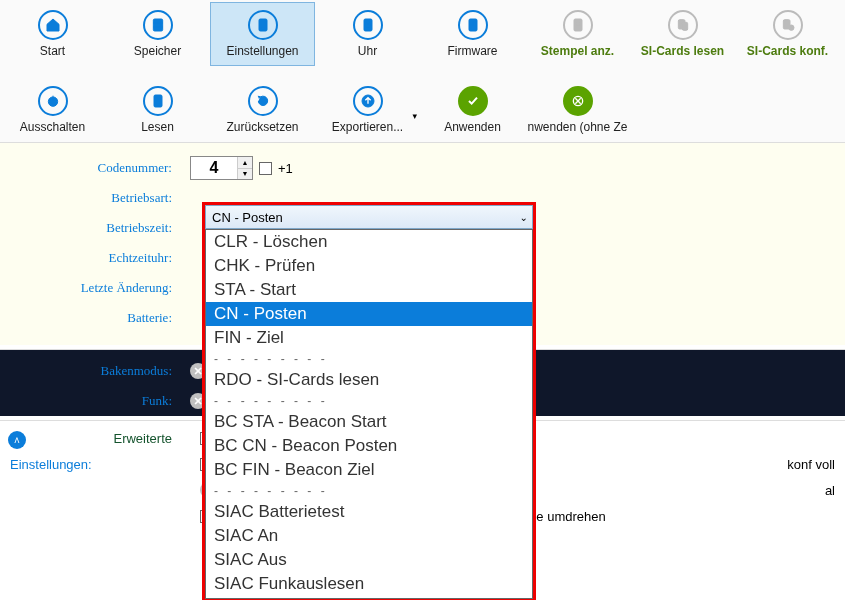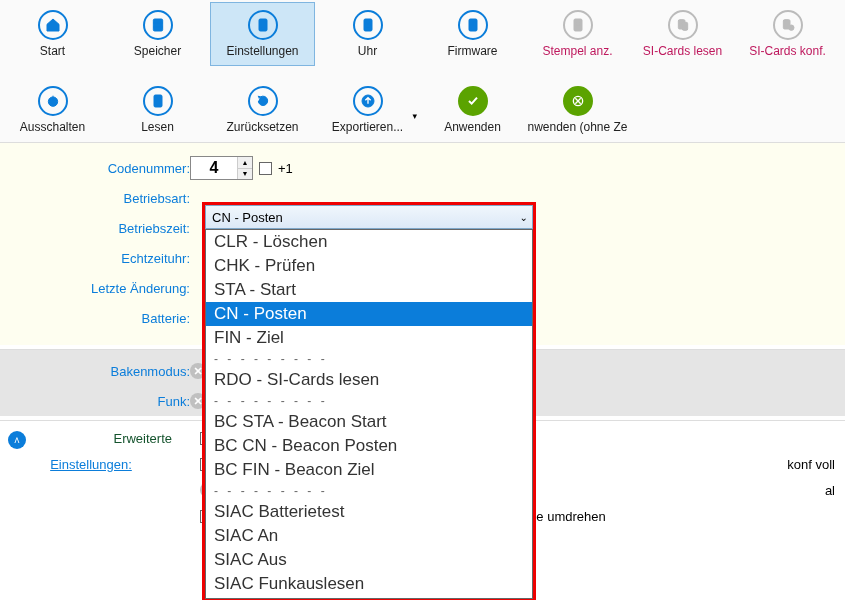--- a/index.html
+++ b/index.html
@@ -9,40 +9,40 @@
 .toolbar-row { display: flex; width: 100%; }
 .tool-item { display: flex; flex-direction: column; align-items: center; justify-content: center; width: 105px; height: 64px; cursor: pointer; border: 1px solid transparent; position: relative; }
 .tool-item.selected { background: #cde6f7; border: 1px solid #7fb5e0; }
 .tool-item .icon-circle { width: 30px; height: 30px; border-radius: 50%; border: 2px solid #0b7dda; display: flex; align-items: center; justify-content: center; margin-bottom: 4px; }
 .tool-item .icon-circle svg { width: 16px; height: 16px; }
 .tool-item.disabled .icon-circle { border-color: #bbb; }
 .tool-item.disabled .icon-circle svg { fill: #bbb; stroke: #bbb; }
 .tool-item .icon-circle.green { border-color: #5ba300; background: #5ba300; }
 .tool-item .icon-circle.green svg { fill: #fff; stroke: #fff; }
 .tool-item .label { font-size: 12px; color: #222; text-align: center; }
-.tool-item.disabled .label { color: #be185d; }
+.tool-item.disabled .label { color: #4d7c0f; font-weight: bold; }
 .tool-item .caret { position: absolute; right: 2px; top: 32px; font-size: 9px; }
 
 .form-area { background: #fefef0; padding: 10px 10px 12px 10px; }
 .form-row { display: flex; align-items: center; min-height: 30px; }
-.form-label { width: 180px; text-align: right; color: #0b7dda; font-size: 13px; }
+.form-label { width: 180px; text-align: right; padding-right: 18px; color: #0b7dda; font-size: 13px; font-family: Liberation Serif, serif; }
 .form-value { display: flex; align-items: center; gap: 6px; }
 
 .spinner { display: flex; align-items: stretch; border: 1px solid #888; background: #fff; height: 24px; }
 .spinner input { width: 46px; border: none; text-align: center; font-size: 16px; font-weight: bold; outline: none; }
 .spinner .sp-btns { display: flex; flex-direction: column; width: 15px; border-left: 1px solid #ccc; }
 .spinner .sp-btn { flex: 1; font-size: 7px; display: flex; align-items: center; justify-content: center; background: #f0f0f0; cursor: pointer; }
 .spinner .sp-btn:first-child { border-bottom: 1px solid #ccc; }
 
 .checkbox-box { width: 13px; height: 13px; border: 1px solid #666; display: inline-flex; align-items: center; justify-content: center; background:#fff; }
 .checkbox-box.checked::after { content: "✓"; font-size: 11px; line-height: 1; color:#333; }
 .checkbox-wrap { display:flex; align-items:center; gap:6px; }
 
 .divider-row { border-top: 1px solid #ddd; margin-top: 4px; padding-top: 6px; }
-.section2 { background:#e5e5e5; padding: 6px 10px 0 10px; }
+.section2 { background:#0f172a; padding: 6px 10px 0 10px; }
 .section2 .form-label { color:#0b7dda; }
 .grey-circle { width:16px; height:16px; border-radius:50%; background:#c0c0c0; color:#fff; display:inline-flex; align-items:center; justify-content:center; font-size:11px; font-weight:bold; }
 .expand-toggle { position:absolute; left:8px; margin-top:6px; width:18px; height:18px; border-radius:50%; background:#0b7dda; color:#fff; display:flex; align-items:center; justify-content:center; font-size:10px; cursor:pointer; z-index:1; }
 
 .lower { background:#fff; padding:4px 10px 0 10px; }
 .lower .opt-row { display:flex; align-items:center; height:26px; gap:10px; }
 
 .combo-wrap { position: absolute; left: 202px; top: 202px; width: 334px; z-index: 50; }
 .combo-outer-red { border: 3px solid #e00; }
 .combo-select { height: 24px; border: 1px solid #7fa8c9; background: linear-gradient(#f0f6fc,#dce9f7); display:flex; align-items:center; justify-content:space-between; padding:0 4px 0 6px; cursor:pointer; }
@@ -241,21 +241,21 @@
 
 <div class="lower divider-row" style="position:relative;">
   <span class="expand-toggle">˄</span>
   <div class="opt-row">
     <div style="width:180px; text-align:right; padding-right:18px; color:#14532d;">
       <span>Erweiterte</span>
     </div>
     <span class="checkbox-box"></span>
   </div>
   <div class="opt-row">
-    <div style="width:180px; text-align:center; padding-right:18px; color:#0b7dda;text-decoration:underline;">
+    <div style="width:180px; text-align:left; padding-right:18px; color:#0b7dda;">
       <span>Einstellungen:</span>
     </div>
     <span class="checkbox-box"></span>
     <div style="flex:1"></div>
     <span style="margin-left:200px;">konf voll</span>
   </div>
   <div class="opt-row">
     <div style="width:180px;"></div>
     <span class="grey-circle">✕</span>
     <div style="flex:1"></div>

